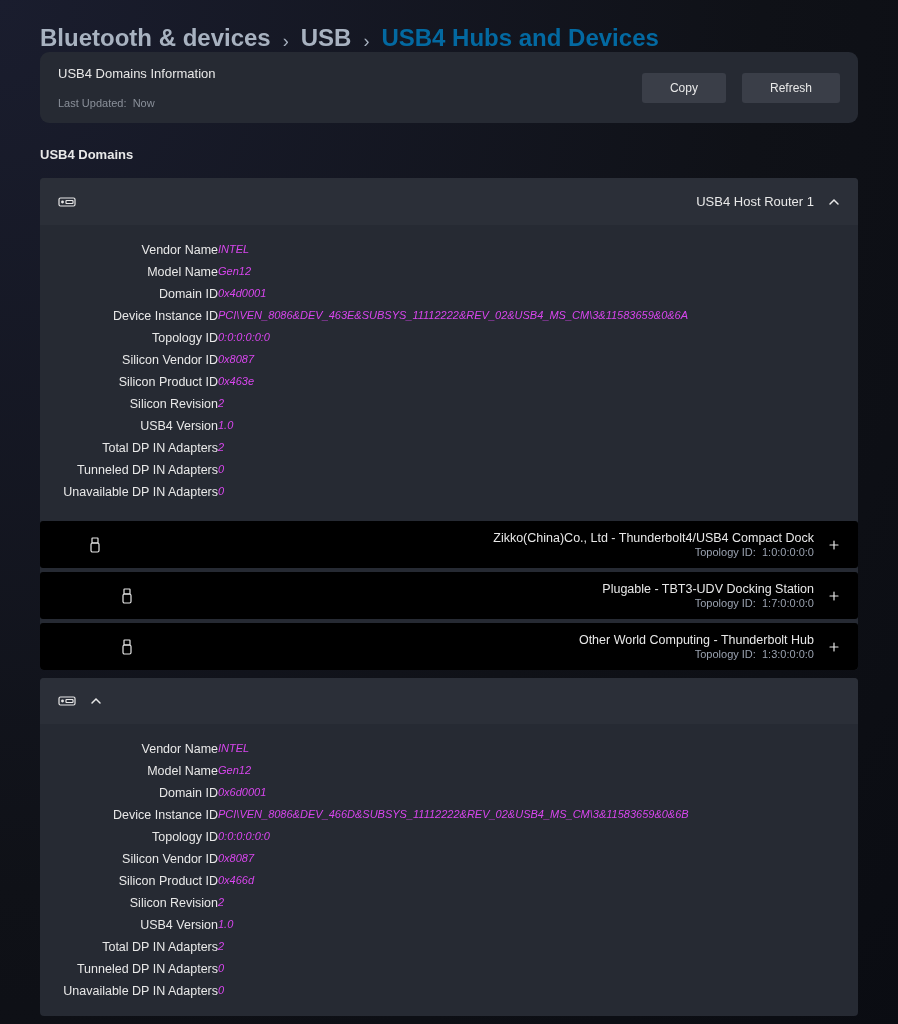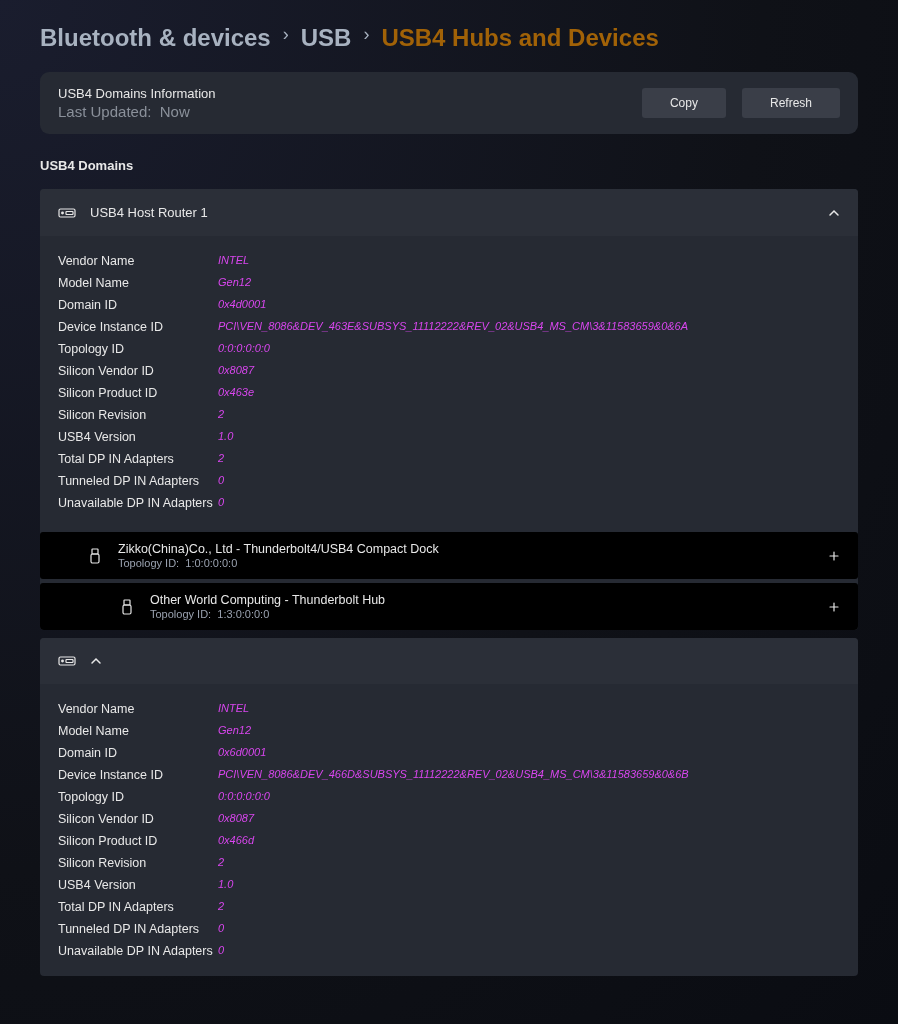--- a/index.html
+++ b/index.html
@@ -5,51 +5,52 @@
 * { box-sizing: border-box; margin: 0; padding: 0; }
 body {
   background: radial-gradient(ellipse at top left, #1a1d2e 0%, #0f1117 60%, #0a0c12 100%);
   color: #e8e8e8;
   font-family: "Segoe UI", -apple-system, sans-serif;
   font-size: 13px;
   width: 898px;
   min-height: 1024px;
   padding: 24px 40px;
 }
-.breadcrumb { display: flex; align-items: flex-start; gap: 12px; margin-bottom: 20px; flex-wrap: wrap; }
+.breadcrumb { display: flex; align-items: flex-end; gap: 12px; flex-wrap: wrap; }
 .breadcrumb .crumb { font-size: 24px; font-weight: 600; color: #a8b2c0; cursor: pointer; }
-.breadcrumb .crumb.active { color: #a16207; }
+.breadcrumb .crumb.active { color: #0369a1; }
 .breadcrumb .sep { font-size: 18px; color: #a8b2c0; }
 .info-bar {
   background: #262a33;
   border-radius: 9px;
   padding: 14px 18px;
   display: flex;
   align-items: center;
   justify-content: space-between;
   margin-bottom: 24px;
 }
 .info-bar-left .title { font-size: 13px; color: #e8e8e8; }
-.info-bar-left .sub { font-size: 15px; color: #8a909a; margin-top: 2px; }
+.info-bar-left .sub { font-size: 11px; color: #8a909a; margin-top: 16px; }
 .info-bar-right { display: flex; gap: 16px; }
 .btn {
   background: #3a3e48;
   color: #e8e8e8;
   border: none;
   border-radius: 3px;
   padding: 8px 28px;
   font-size: 12px;
   cursor: pointer;
 }
 .section-title { font-size: 13px; font-weight: 600; color: #e8e8e8; margin-bottom: 16px; }
 .router-card {
   background: #262a33;
   border-radius: 4px;
   margin-bottom: 8px;
   overflow: hidden;
+  text-align: right;
 }
 .router-header {
   display: flex;
   align-items: center;
   padding: 16px 18px;
   cursor: pointer;
   gap: 14px;
   background: #2b2f38;
 }
 .router-icon, .device-icon {
@@ -195,20 +196,38 @@
       </div>
       <div class="device-row nested">
         <span class="indent"></span>
         <span class="device-icon">
           <svg width="12" height="16" viewBox="0 0 12 16" fill="none" stroke="#e8e8e8" stroke-width="1.2">
             <rect x="3" y="1" width="6" height="5" rx="0.5"></rect>
             <rect x="2" y="6" width="8" height="9" rx="1.5"></rect>
           </svg>
         </span>
         <div class="device-text">
+          <div class="name">Plugable - TBT3-UDV Docking Station</div>
+          <div class="sub"><span>Topology ID:</span>&nbsp;&nbsp;<span>1:7:0:0:0:0</span></div>
+        </div>
+        <span class="plus">
+          <svg width="12" height="12" viewBox="0 0 12 12" fill="none" stroke="#e8e8e8" stroke-width="1.2">
+            <path d="M6 2v8M2 6h8" stroke-linecap="round"></path>
+          </svg>
+        </span>
+      </div>
+      <div class="device-row nested">
+        <span class="indent"></span>
+        <span class="device-icon">
+          <svg width="12" height="16" viewBox="0 0 12 16" fill="none" stroke="#e8e8e8" stroke-width="1.2">
+            <rect x="3" y="1" width="6" height="5" rx="0.5"></rect>
+            <rect x="2" y="6" width="8" height="9" rx="1.5"></rect>
+          </svg>
+        </span>
+        <div class="device-text">
           <div class="name">Other World Computing - Thunderbolt Hub</div>
           <div class="sub"><span>Topology ID:</span>&nbsp;&nbsp;<span>1:3:0:0:0:0</span></div>
         </div>
         <span class="plus">
           <svg width="12" height="12" viewBox="0 0 12 12" fill="none" stroke="#e8e8e8" stroke-width="1.2">
             <path d="M6 2v8M2 6h8" stroke-linecap="round"></path>
           </svg>
         </span>
       </div>
     </div>

